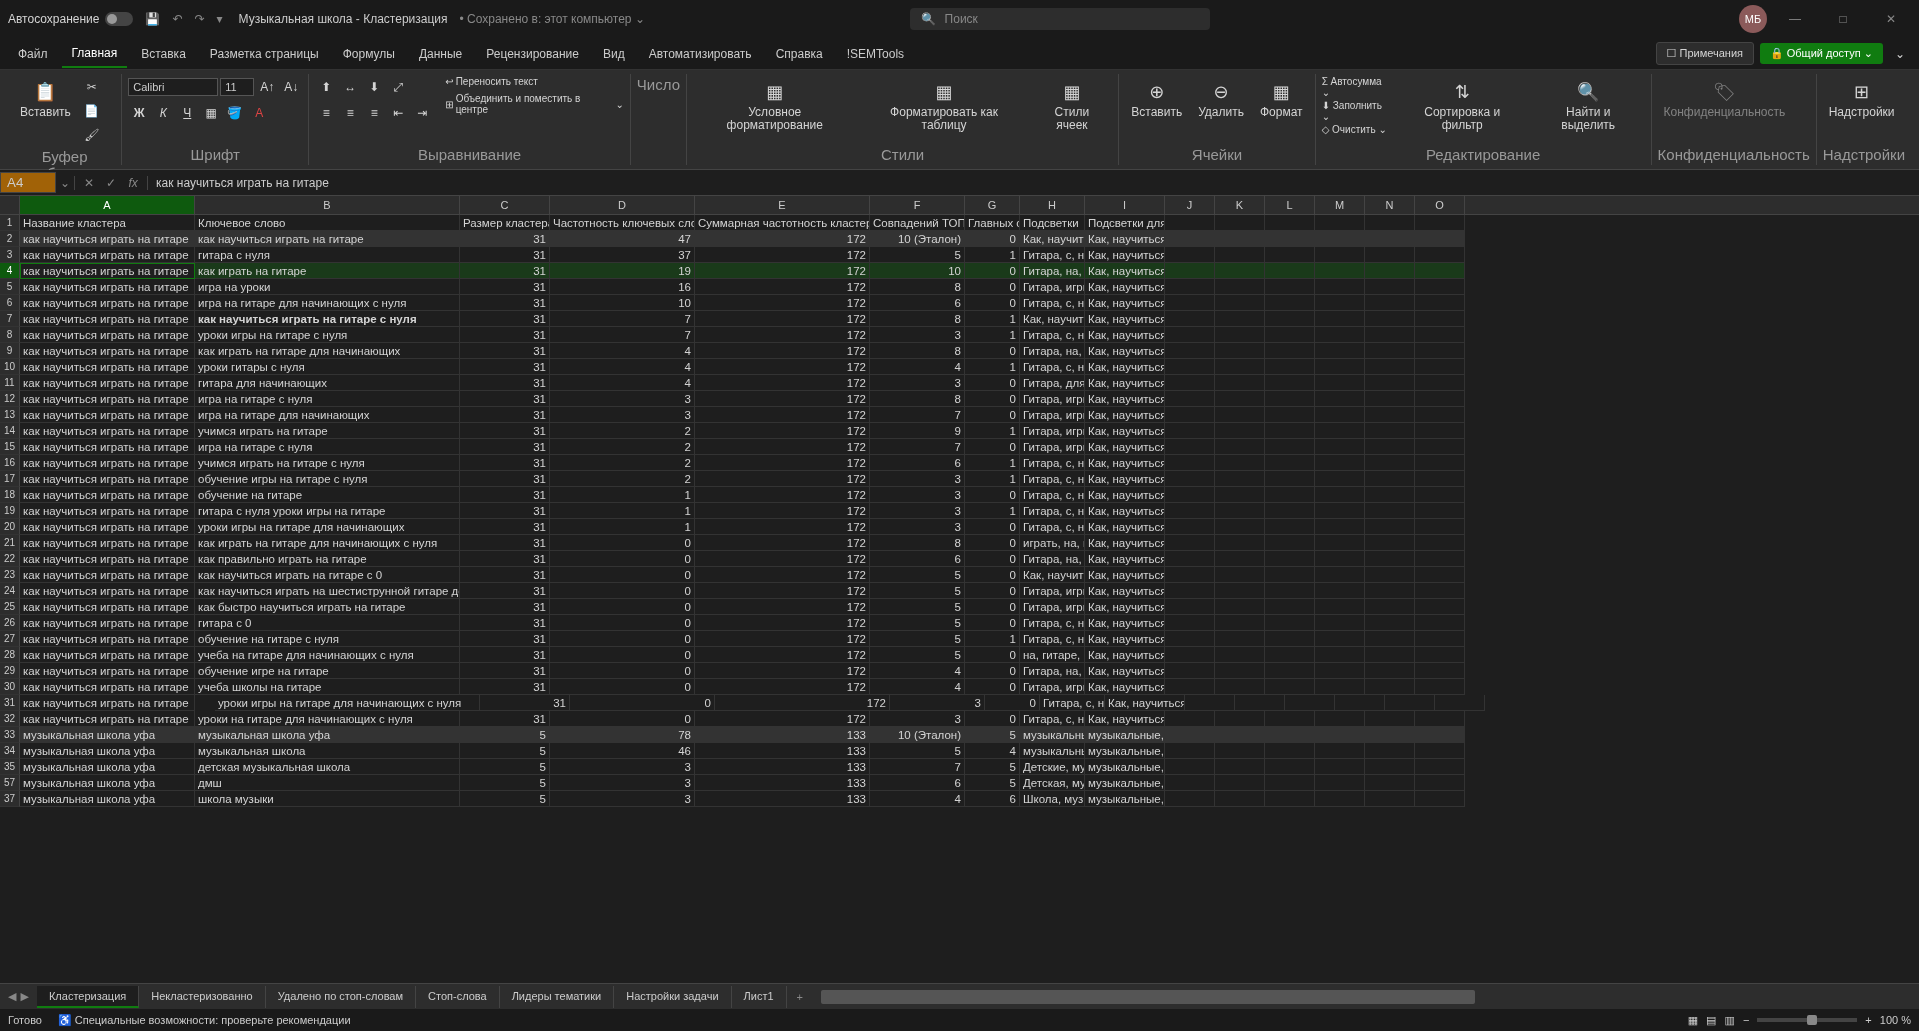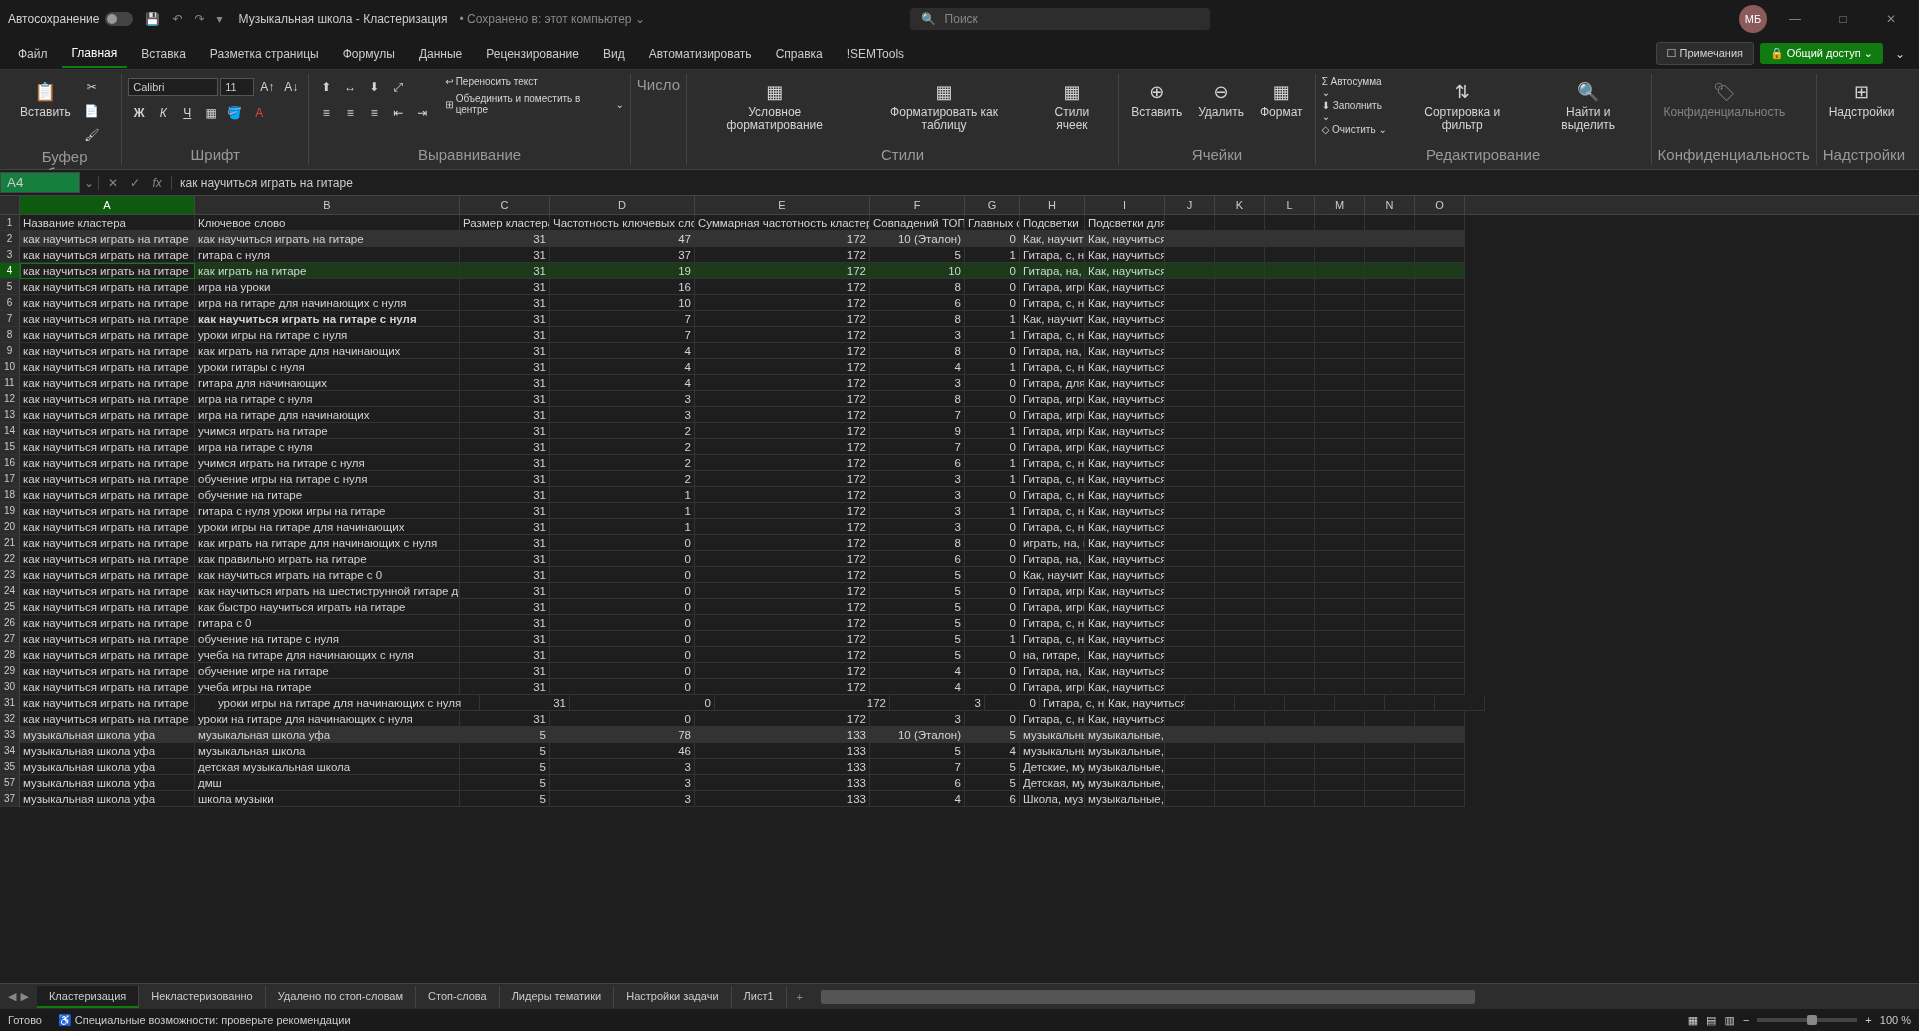--- a/index.html
+++ b/index.html
@@ -28,21 +28,21 @@
 .ribbon-group .controls { flex: 1; display: flex; gap: 4px; align-items: flex-start; padding-top: 2px; }
 .ribbon-group .label { text-align: center; font-size: 15px; color: #999; padding: 2px 0; }
 .ribbon-btn-lg { display: flex; flex-direction: column; align-items: center; justify-content: center; padding: 4px 6px; cursor: pointer; min-width: 48px; gap: 2px; }
 .ribbon-btn-lg .icon { width: 24px; height: 24px; display: flex; align-items: center; justify-content: center; font-size: 18px; }
 .ribbon-btn-lg .text { font-size: 12px; text-align: center; line-height: 1.1; }
 .ribbon-col { display: flex; flex-direction: column; gap: 2px; }
 .ribbon-row { display: flex; gap: 2px; align-items: center; }
 .ribbon-sm { width: 22px; height: 22px; display: flex; align-items: center; justify-content: center; cursor: pointer; font-size: 12px; }
 .font-select { background: #1e1e1e; border: 1px solid #555; color: #ccc; padding: 2px 4px; font-size: 11px; }
 .formula-bar { height: 26px; background: #1e1e1e; display: flex; align-items: center; border-bottom: 1px solid #444; font-size: 12px; }
-.name-box { width: 80px; background: #15803d; border: 1px solid #444; padding: 2px 6px; color: #ccc; }
+.name-box { width: 56px; background: #a16207; border: 1px solid #444; padding: 2px 6px; color: #ccc; }
 .fb-btns { display: flex; gap: 2px; padding: 0 4px; border-left: 1px solid #444; border-right: 1px solid #444; }
 .fb-btns span { width: 20px; text-align: center; color: #888; }
 .formula-input { flex: 1; padding: 2px 8px; color: #ccc; }
 .sheet-area { flex: 1; display: flex; flex-direction: column; background: #1e1e1e; overflow: hidden; }
 .col-headers { display: flex; background: #2d2d2d; font-size: 11px; border-bottom: 1px solid #444; }
 .corner { width: 20px; height: 18px; border-right: 1px solid #444; background: #2d2d2d; }
 .col-h { height: 18px; display: flex; align-items: center; justify-content: center; border-right: 1px solid #444; color: #ccc; cursor: pointer; }
 .col-h.selected { background: #0e5a0e; color: #fff; }
 .grid { flex: 1; overflow: auto; }
 .row { display: flex; font-size: 11.5px; height: 16px; }
@@ -802,21 +802,21 @@
         <div class="cell " style="width: 50px;"></div>
         <div class="cell " style="width: 50px;"></div>
         <div class="cell " style="width: 50px;"></div>
         <div class="cell " style="width: 50px;"></div>
         <div class="cell " style="width: 50px;"></div>
         <div class="cell " style="width: 50px;"></div>
       </div>
       <div class="row">
         <div class="row-h">30</div>
         <div class="cell " style="width: 175px;">как научиться играть на гитаре</div>
-        <div class="cell " style="width: 265px;">учеба игры на гитаре</div>
+        <div class="cell " style="width: 265px;">учеба школы на гитаре</div>
         <div class="cell num" style="width: 90px;">31</div>
         <div class="cell num" style="width: 145px;">0</div>
         <div class="cell num" style="width: 175px;">172</div>
         <div class="cell num" style="width: 95px;">4</div>
         <div class="cell num" style="width: 55px;">0</div>
         <div class="cell " style="width: 65px;">Гитара, игры, на, гитаре</div>
         <div class="cell " style="width: 80px;">Как, научиться, играть, на, гитаре, обучение, игры, Гитара, учимся, иг</div>
         <div class="cell " style="width: 50px;"></div>
         <div class="cell " style="width: 50px;"></div>
         <div class="cell " style="width: 50px;"></div>

